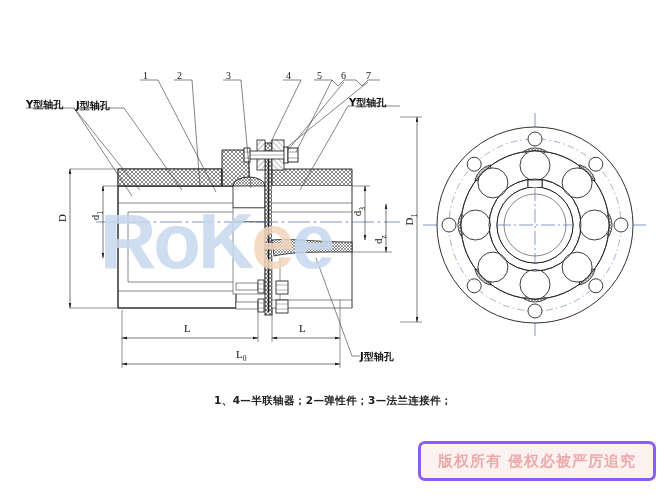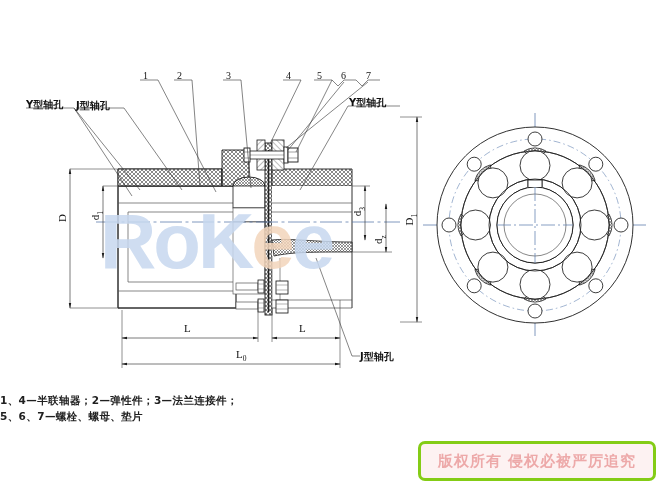--- a/index.html
+++ b/index.html
@@ -16,30 +16,30 @@
     position:absolute;left:100px;top:196px;width:360px;height:90px;
     font-family:"Liberation Sans","DejaVu Sans",sans-serif;
     font-weight:bold;font-size:78px;letter-spacing:-3px;
     color:#c7d8ef;opacity:.85;user-select:none;pointer-events:none;
     white-space:nowrap;line-height:90px;
   }
   .wm .accent{color:#f3d5bb;}
 
   
   .caption{
-    position:absolute;left:0;top:392px;width:666px;text-align:left;
+    position:absolute;left:0;top:392px;width:666px;text-align:center;
     font-family:"DejaVu Sans","Liberation Sans",sans-serif;
     font-size:10.5px;color:#202020;line-height:16px;font-weight:bold;
   }
   .caption div{letter-spacing:.4px;}
 
   
   .copyright{
     position:absolute;left:418px;top:441px;width:232px;height:34px;
-    border:3px solid #84cc16;border-radius:7px;
+    border:3px solid #8b5cf6;border-radius:7px;
     display:flex;align-items:center;justify-content:center;
     background:#fdf2f2;
   }
   .copyright span{
     font-family:"DejaVu Sans","Liberation Sans",sans-serif;
     font-size:15px;font-weight:bold;color:#eda9a9;letter-spacing:1px;
     white-space:nowrap;
   }
 
   
@@ -351,20 +351,19 @@
   <div class="dim rot" style="left:349px;top:204px;width:20px;text-align:center;"><span>d</span><sub>3</sub></div>
   <div class="dim rot" style="left:370px;top:232px;width:20px;text-align:center;"><span>d</span><sub>z</sub></div>
   <div class="dim rot" style="left:401px;top:212px;width:20px;text-align:center;"><span>D</span><sub>1</sub></div>
 
   <div class="dim" style="left:184px;top:322px;"><span>L</span></div>
   <div class="dim" style="left:299px;top:322px;"><span>L</span></div>
   <div class="dim" style="left:236px;top:348px;"><span>L</span><sub>0</sub></div>
 
   <div class="caption">
     <div>1、4—半联轴器；2—弹性件；3—法兰连接件；</div>
-    <div>5、6、7—螺栓、螺母、垫片</div>
   </div>
 
   <div class="copyright">
     <span>版权所有 侵权必被严厉追究</span>
   </div>
 
 </div>
 
 </body></html>

